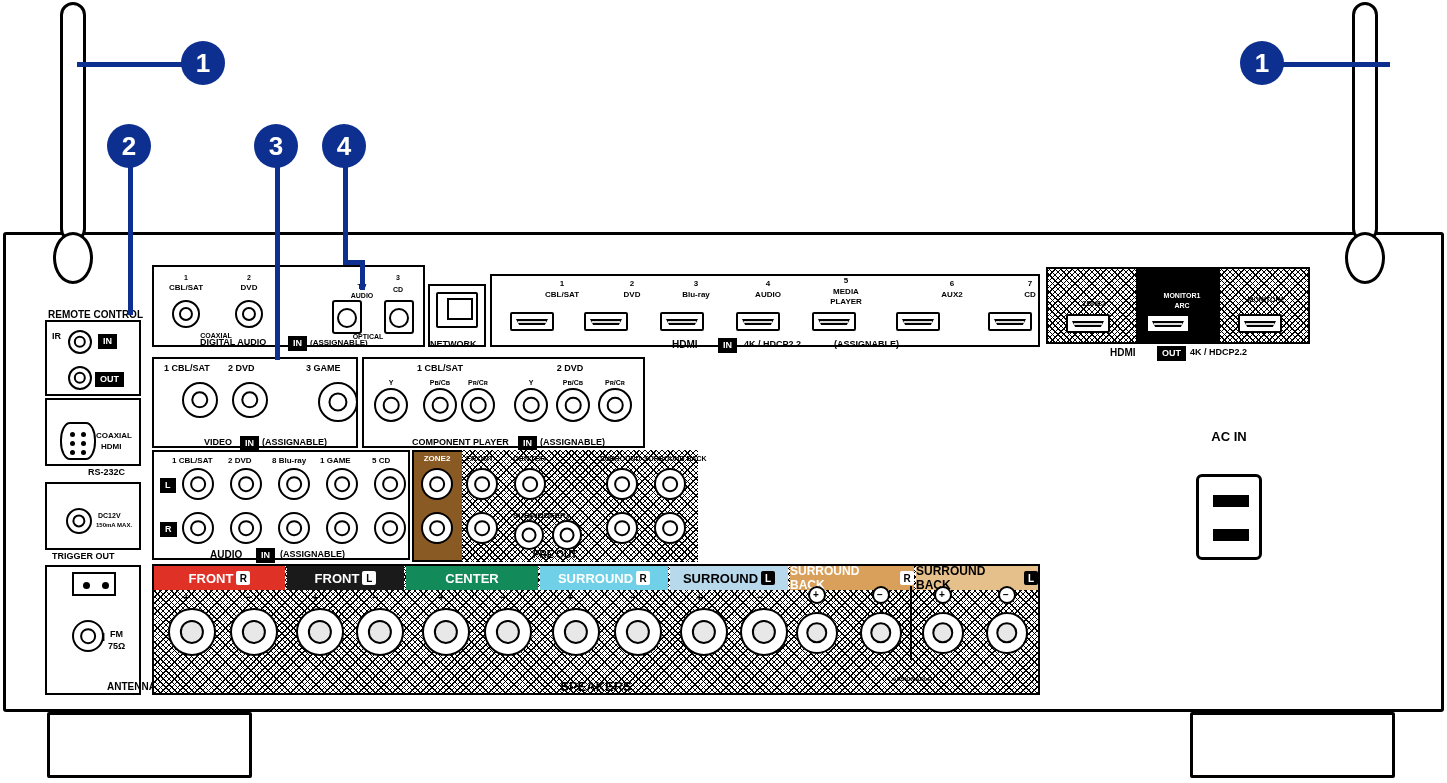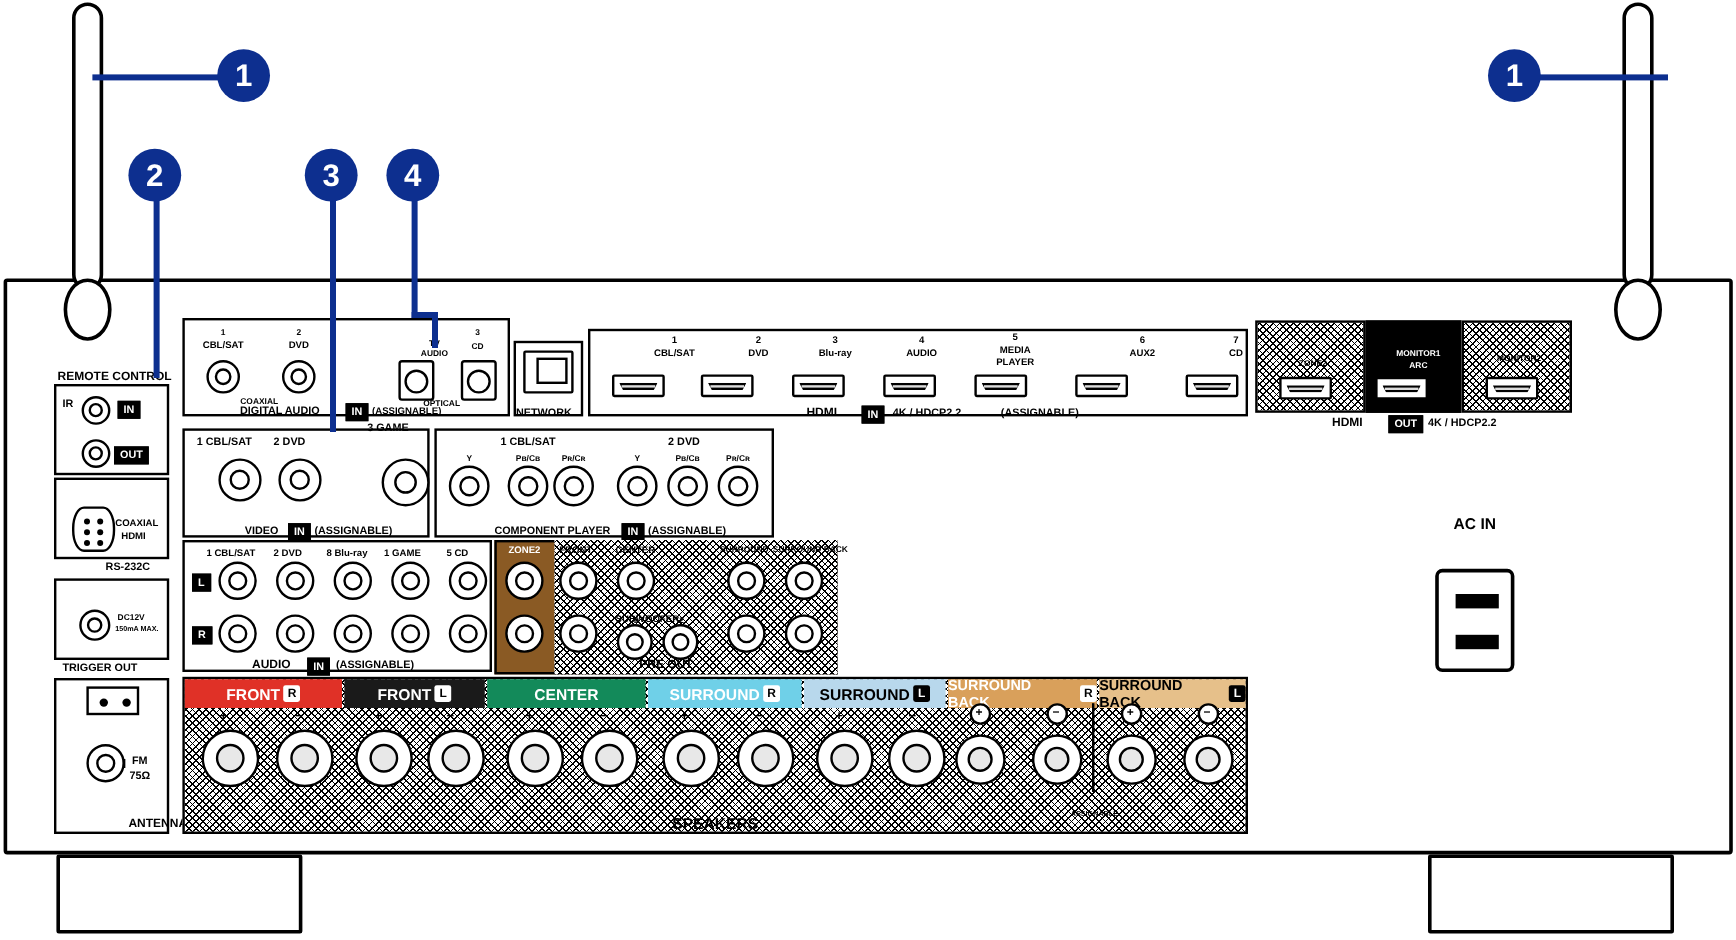--- a/index.html
+++ b/index.html
@@ -280,21 +280,21 @@
   <div class="acin" style="left:1196px; top:474px; width:66px; height:86px;">
     <div class="acpin" style="left:14px; top:18px; width:36px; height:12px;"></div>
     <div class="acpin" style="left:14px; top:52px; width:36px; height:12px;"></div>
   </div>
 
   <div class="blk" style="left:152px; top:357px; width:206px; height:91px;"></div>
   <div class="lbl s9" style="left:164px; top:364px;">1 CBL/SAT</div>
   <div class="rca" style="left:182px; top:382px; width:36px; height:36px;"></div>
   <div class="lbl s9" style="left:228px; top:364px;">2 DVD</div>
   <div class="rca" style="left:232px; top:382px; width:36px; height:36px;"></div>
-  <div class="lbl s9" style="left:306px; top:352px;text-align:right;">3 GAME</div>
+  <div class="lbl s9" style="left:306px; top:364px;text-align:right;">3 GAME</div>
   <div class="rca" style="left:318px; top:382px; width:40px; height:40px;"></div>
   <div class="lbl s9" style="left:204px; top:438px;">VIDEO</div>
   <div class="boxlbl" style="left:240px; top:436px;">IN</div>
   <div class="lbl s9" style="left:262px; top:438px;">(ASSIGNABLE)</div>
 
   <div class="blk" style="left:362px; top:357px; width:283px; height:91px;"></div>
   <div class="lbl s9 c" style="left:440px; top:364px;">1 CBL/SAT</div>
   <div class="lbl s7 c" style="left:391px; top:379px;">Y</div>
   <div class="rca" style="left:374px; top:388px; width:34px; height:34px;"></div>
   <div class="lbl s7 c" style="left:440px; top:379px;">Pʙ/Cʙ</div>

